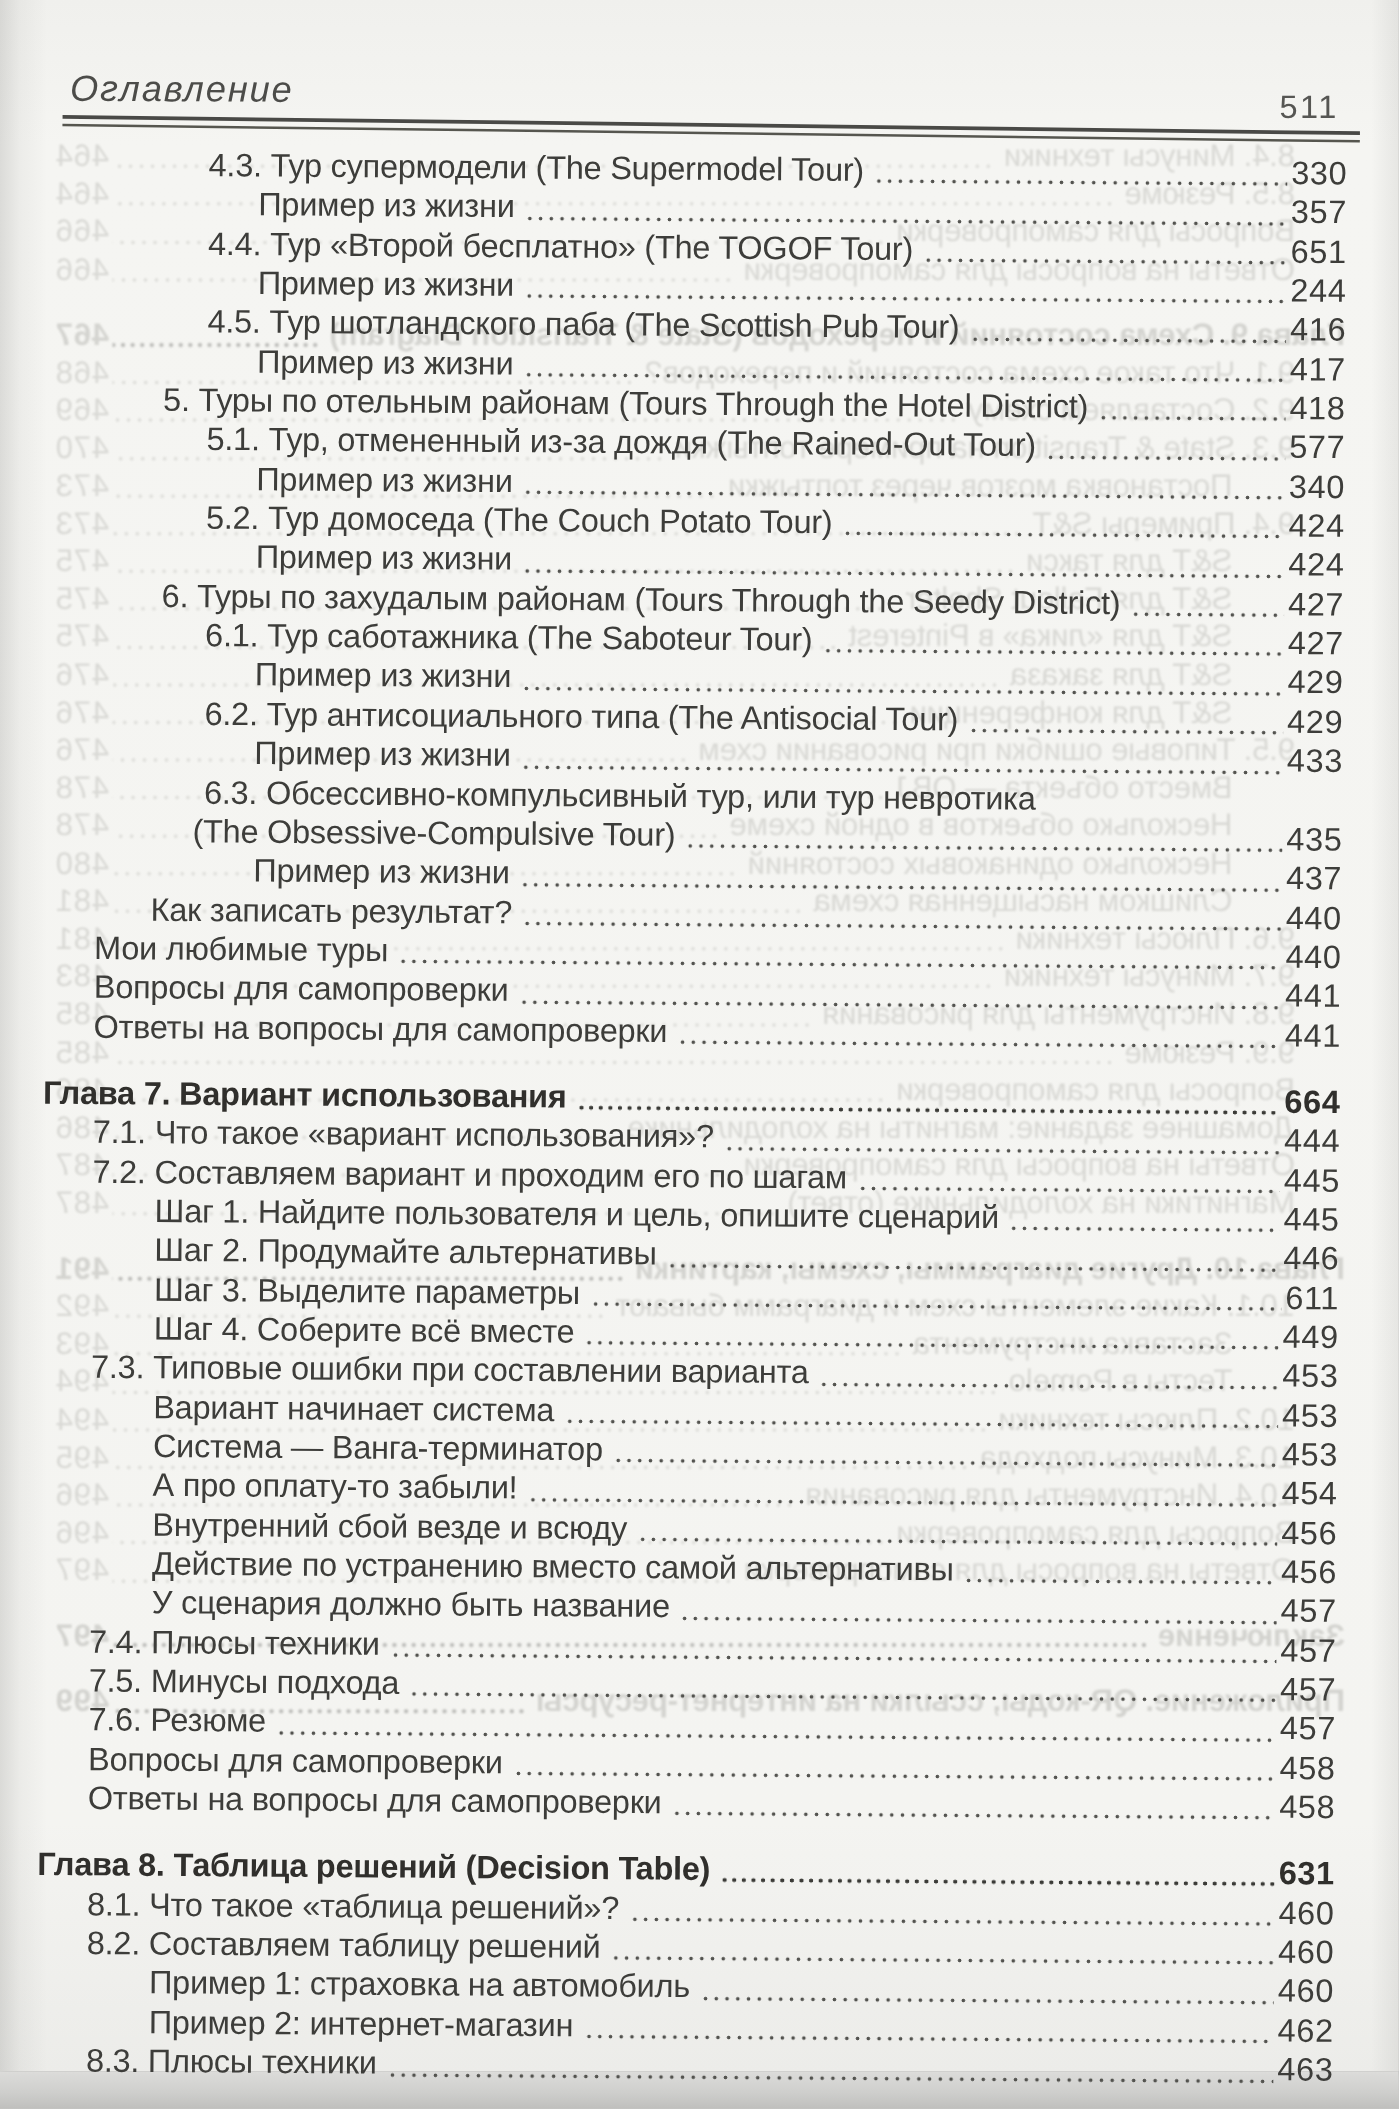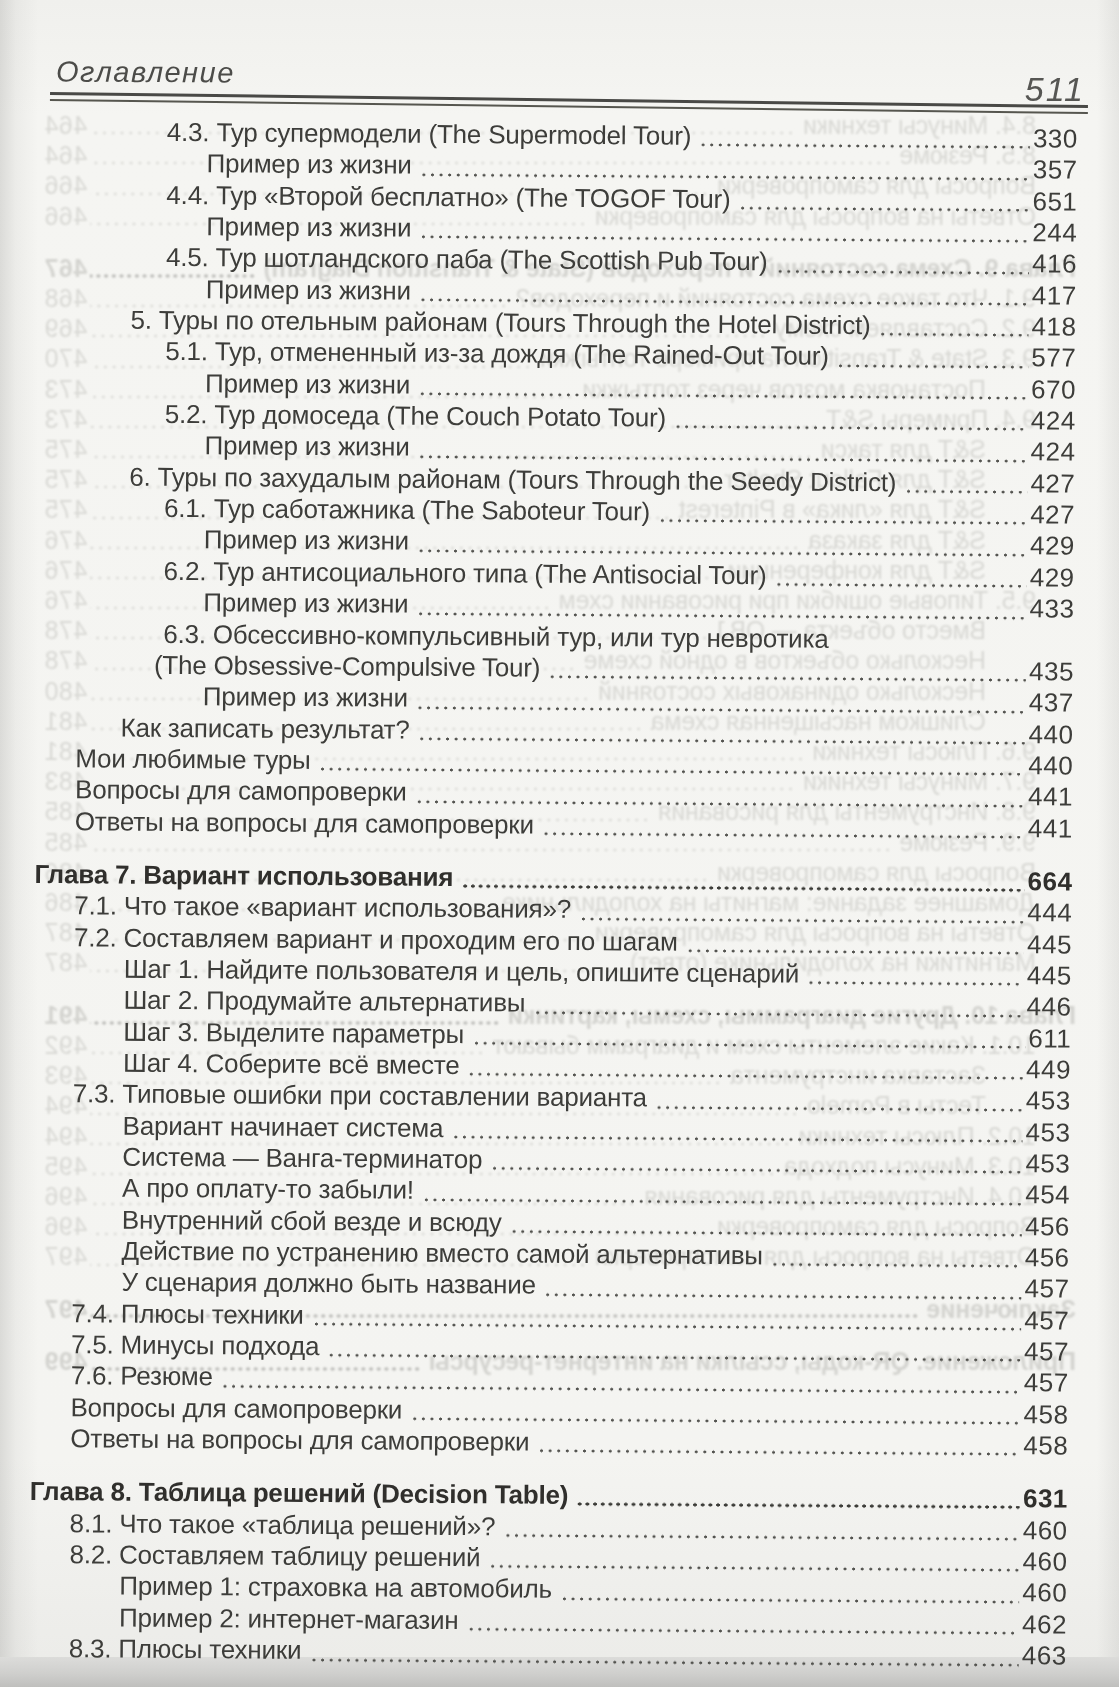--- a/index.html
+++ b/index.html
@@ -21,22 +21,22 @@
     position:absolute;left:0;top:1657px;width:1119px;height:30px;
     background:linear-gradient(180deg,#dcdcda 0%,#cfcfcd 55%,#bfbfbd 100%);
   }
   
   .hd-title{
     position:absolute;left:56px;top:56px;
     font-style:italic;font-size:29px;color:#4c4c49;letter-spacing:1.5px;
     transform:rotate(.3deg);
   }
   .hd-num{
-    position:absolute;right:34px;top:70px;
-    font-style:italic;font-size:34px;color:#55555);color:#565653;letter-spacing:2px;
+    position:absolute;right:48px;top:70px;
+    font-size:26px;color:#55555);color:#565653;letter-spacing:2px;
   }
   .hd-rule{
     position:absolute;left:50px;top:92px;width:1038px;height:4px;
     border-top:3px solid #494946;border-bottom:2px solid #56564f;
     transform:rotate(.72deg);transform-origin:0 50%;
   }
   
   .ghost{
     position:absolute;left:44px;top:110px;width:1032px;
     transform:scaleX(-1);
@@ -317,21 +317,21 @@
       <span class="pg">418</span>
     </div>
     <div class="row">
       <span class="t" style="padding-left: 127px;">5.1. Тур, отмененный из-за дождя (The Rained-Out Tour)</span>
       <span class="leader"></span>
       <span class="pg">577</span>
     </div>
     <div class="row">
       <span class="t" style="padding-left: 167px;">Пример из жизни</span>
       <span class="leader"></span>
-      <span class="pg">670</span>
+      <span class="pg">340</span>
     </div>
     <div class="row">
       <span class="t" style="padding-left: 127px;">5.2. Тур домоседа (The Couch Potato Tour)</span>
       <span class="leader"></span>
       <span class="pg">424</span>
     </div>
     <div class="row">
       <span class="t" style="padding-left: 167px;">Пример из жизни</span>
       <span class="leader"></span>
       <span class="pg">424</span>

